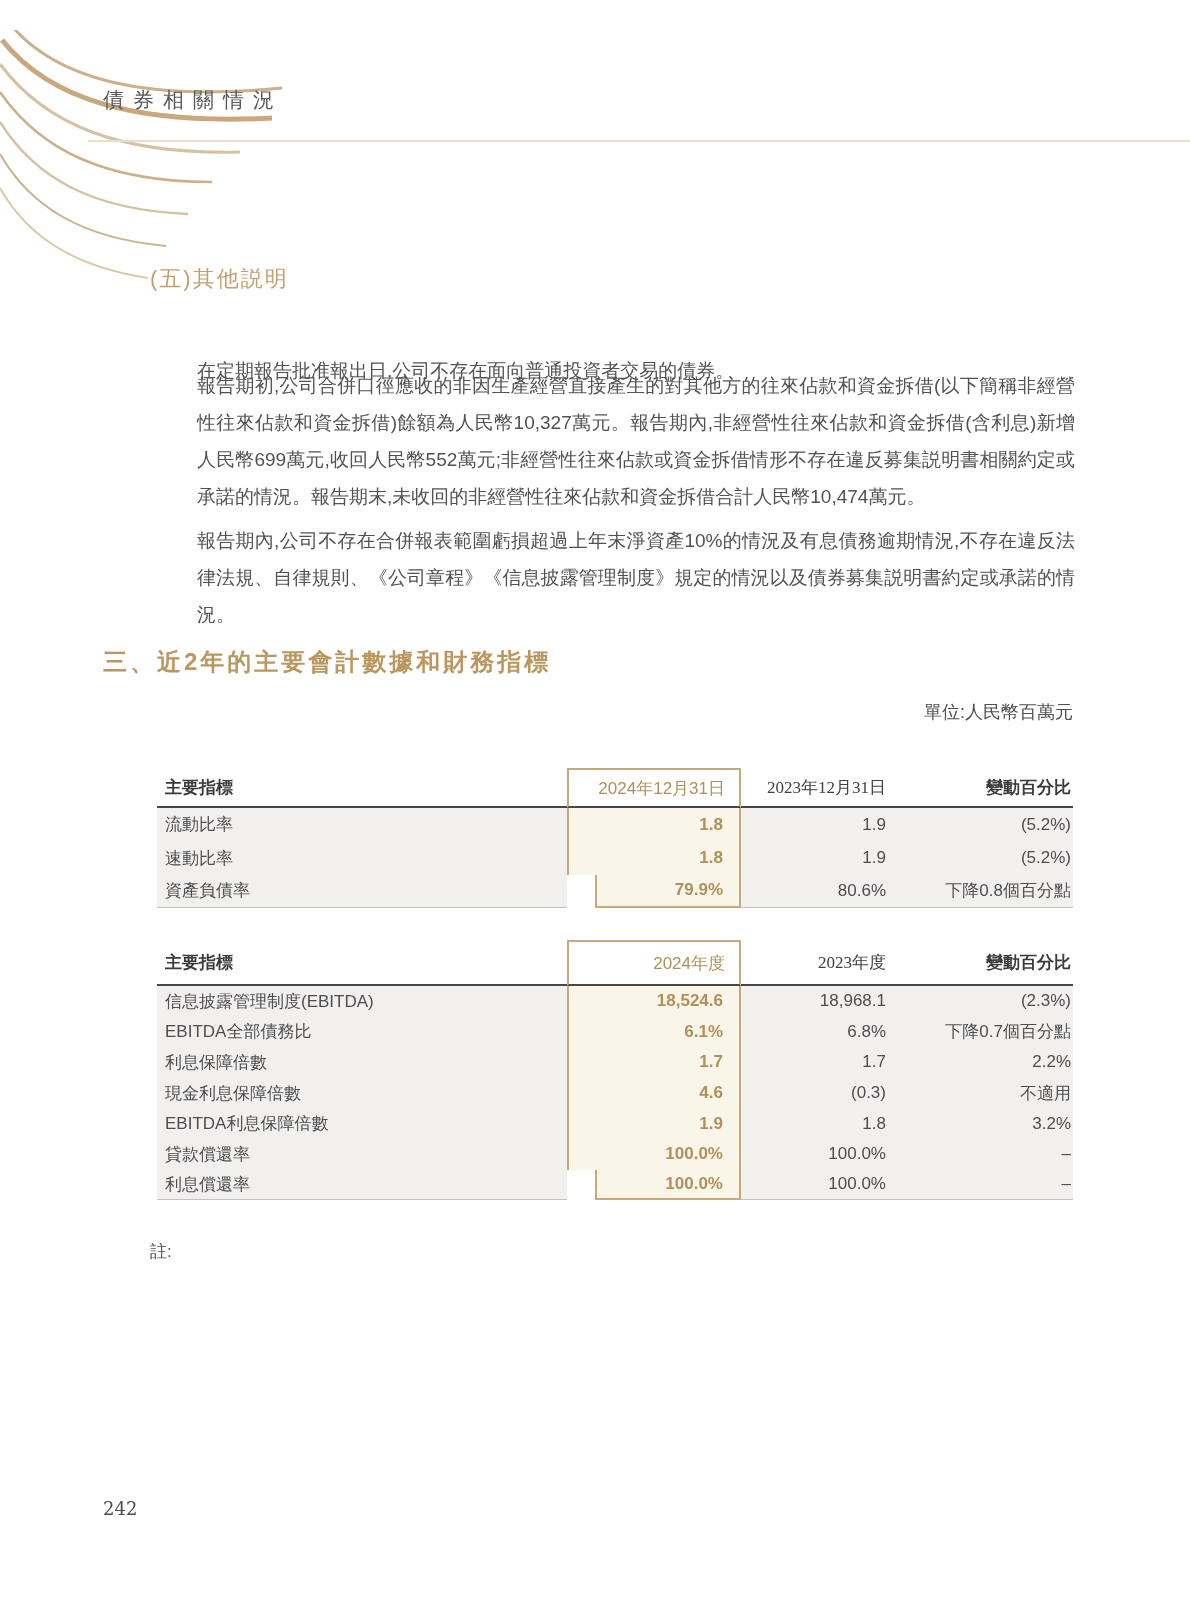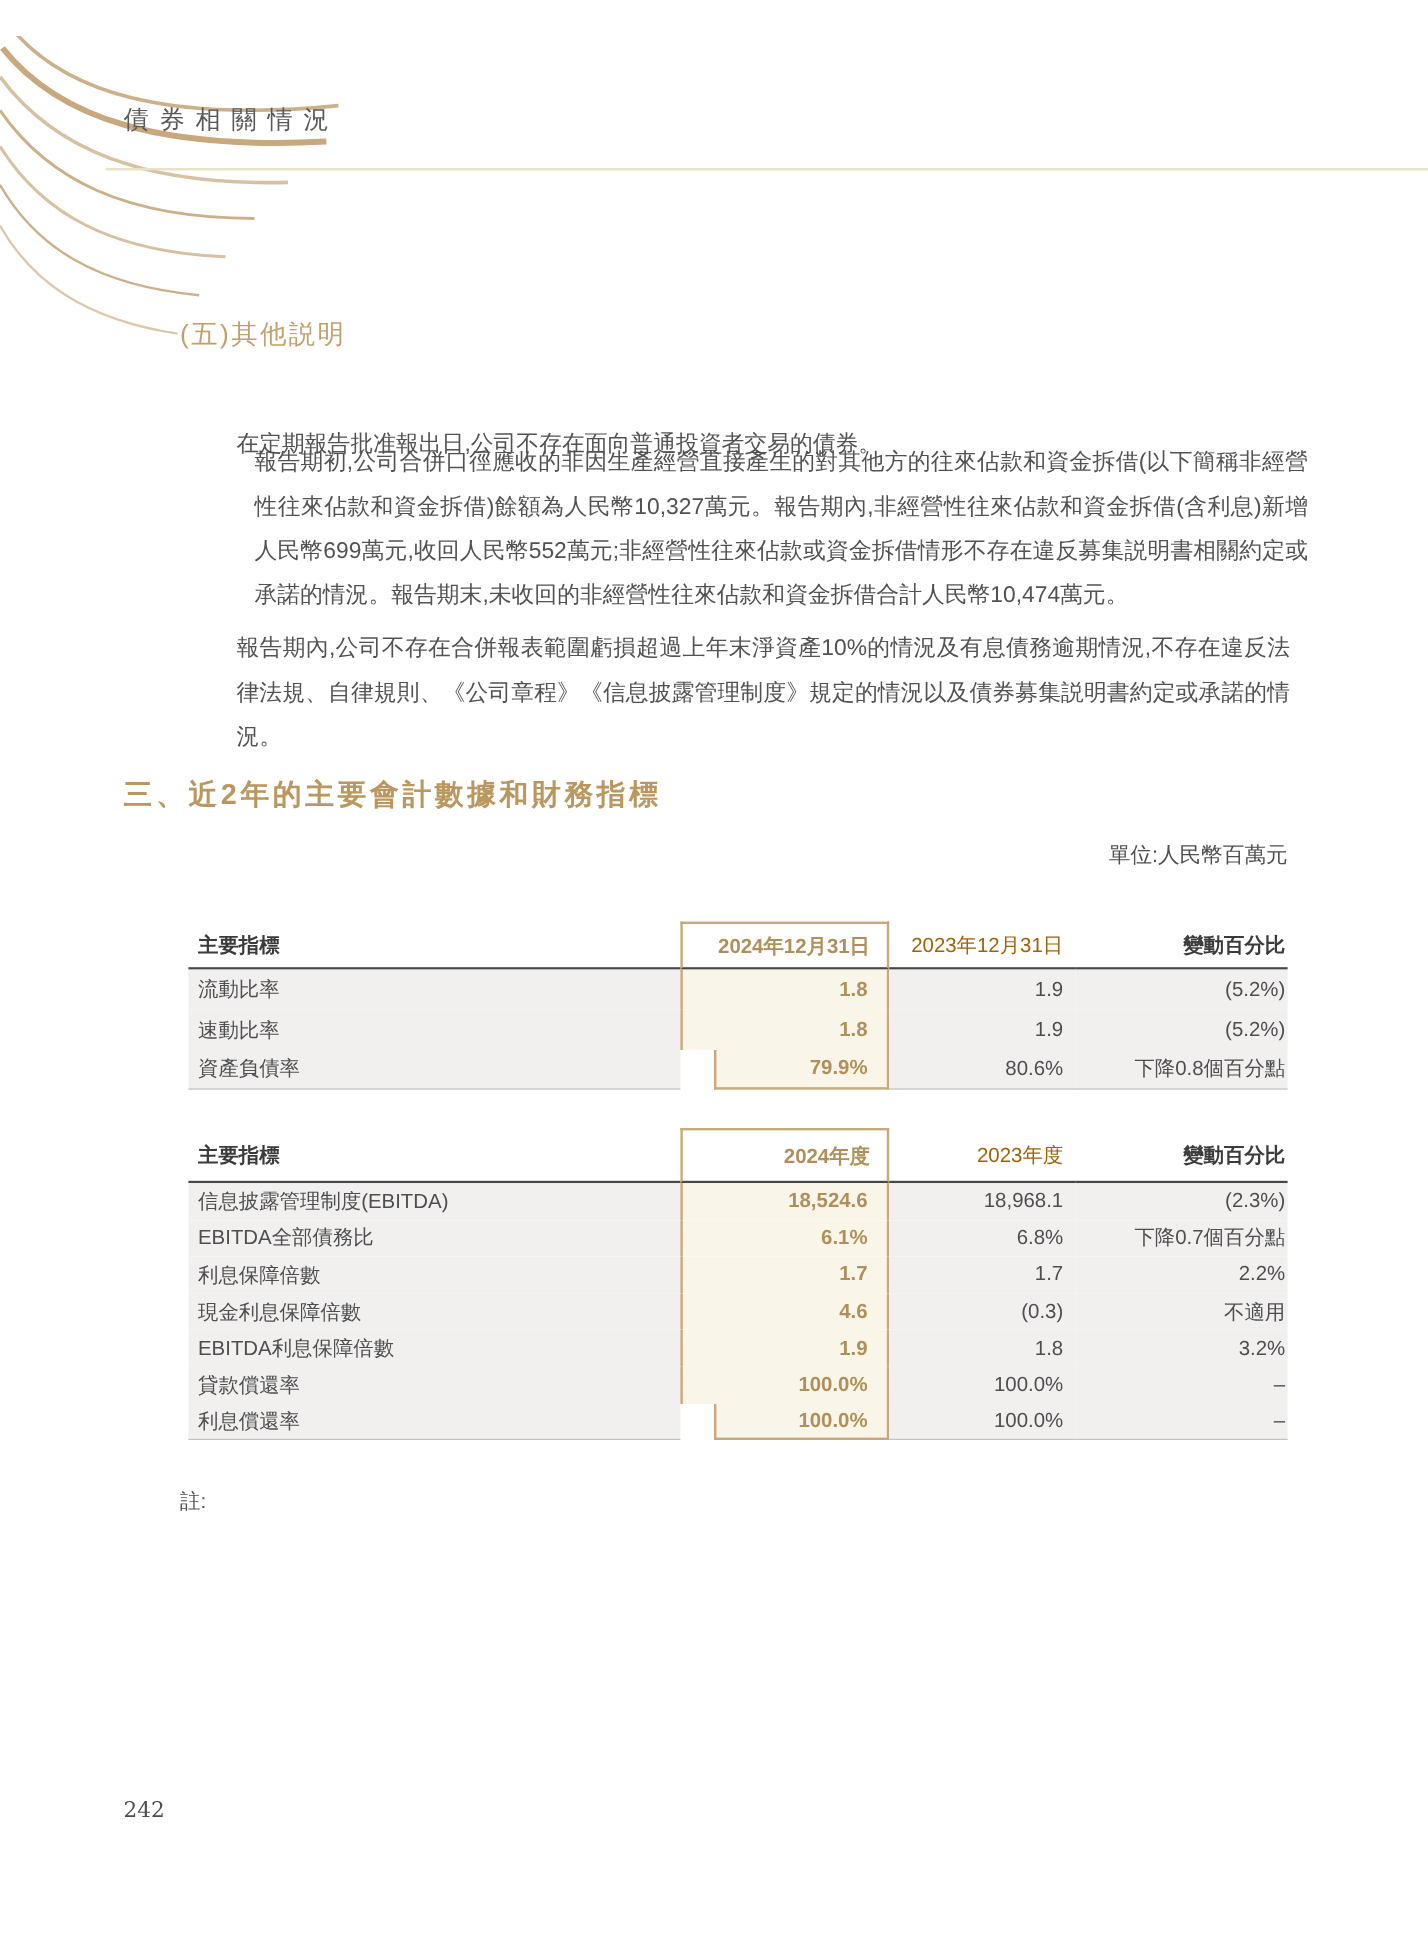--- a/index.html
+++ b/index.html
@@ -8,35 +8,35 @@
     font-family:"Liberation Sans","DejaVu Sans",sans-serif;color:#525254;
   }
   .abs{position:absolute;}
   
   .hdr-title{left:103px;top:86px;font-size:21px;letter-spacing:9px;color:#58595b;}
   .hdr-line{left:88px;top:140px;width:1102px;height:2px;background:#e9e0c6;}
   
   .s5-heading{left:150px;top:264px;font-size:22px;letter-spacing:2px;color:#c2a06c;}
   .para{left:197px;width:878px;font-size:19px;line-height:37px;text-align:justify;color:#525254;}
   .p1{top:310px;text-align:left;margin-top:42px;}
-  .p2{top:367px;margin-left:15px;}
+  .p2{top:367px;}
   .p3{top:522px;}
   
   .s3-heading{left:103px;top:646px;font-size:24px;font-weight:700;letter-spacing:3px;color:#bb9760;}
   .unit{right:117px;top:700px;font-size:18px;color:#4d4e50;}
   
   .fintable{position:absolute;display:grid;grid-template-columns:410px 174px 155px 177px;background:#ffffff;}
   .t1{left:157px;top:768px;width:916px;grid-template-rows:40px repeat(3,33.4px);}
   .t2{left:157px;top:940px;width:916px;grid-template-rows:46px repeat(7,30.6px);}
   .cell{display:flex;align-items:center;font-size:17px;color:#4e4e50;box-sizing:border-box;}
   .th{font-weight:700;color:#3b3b3d;padding-left:8px;font-family:Liberation Serif, serif;}
-  .h23{justify-content:flex-end;padding-right:10px;color:#a16207;}
+  .h23{justify-content:flex-end;padding-right:10px;color:#404040;font-family:Liberation Serif, serif;}
   .thchg{font-weight:700;color:#3b3b3d;justify-content:flex-end;padding-left:0;padding-right:2px;}
   .hrule{border-bottom:2px solid #474747;}
-  .th24{justify-content:flex-end;padding-right:14px;font-weight:700;color:#b0905a;
+  .th24{justify-content:flex-end;padding-right:14px;font-weight:400;color:#b0905a;
         border-top:2px solid #c6a97c;border-left:2px solid #c6a97c;border-right:2px solid #c6a97c;}
   .drow{background:#f1f0ee;}
   .lbl{padding-left:8px;}
   .v24{background:#faf5e9;justify-content:flex-end;padding-right:16px;font-weight:700;color:#b0905a;
        border-left:2px solid #c6a97c;border-right:2px solid #c6a97c;}
   .v23{justify-content:flex-end;padding-right:10px;}
   .chg{justify-content:flex-end;padding-right:2px;}
   .rlast{border-bottom:1px solid #c2c2c0;}
   .rlast.v24{border-bottom:2px solid #c6a97c;margin-left:28px;}
   

